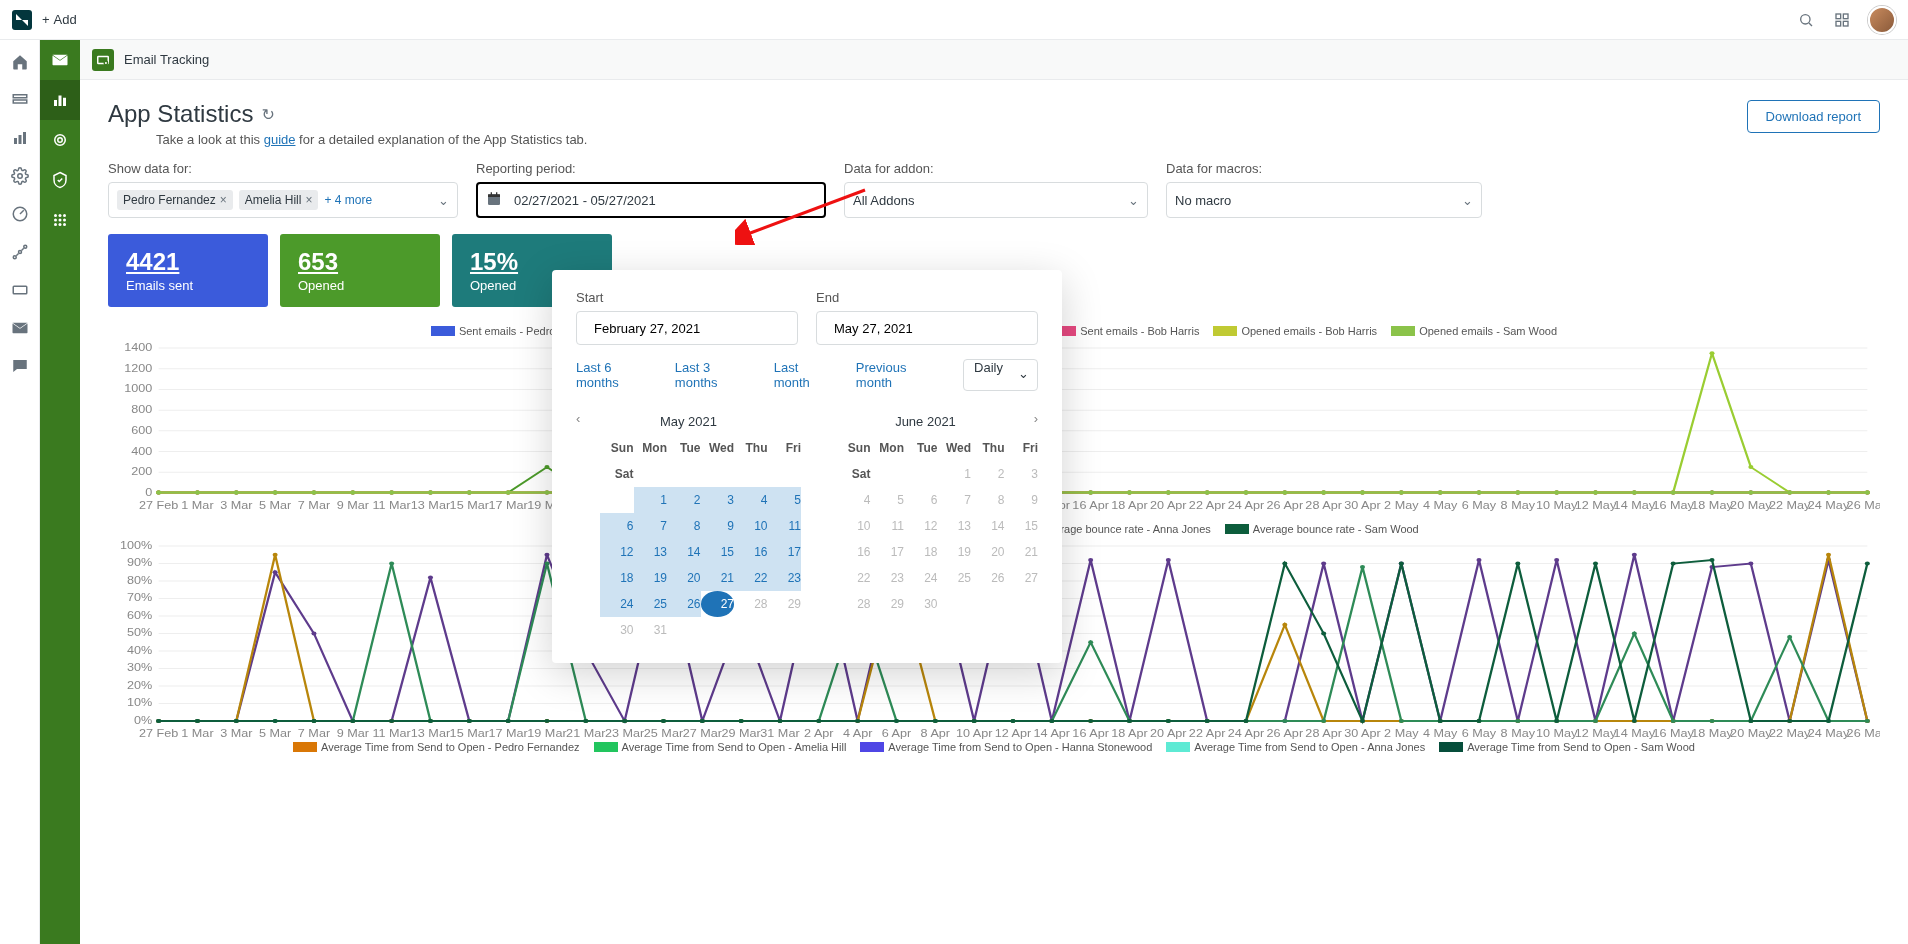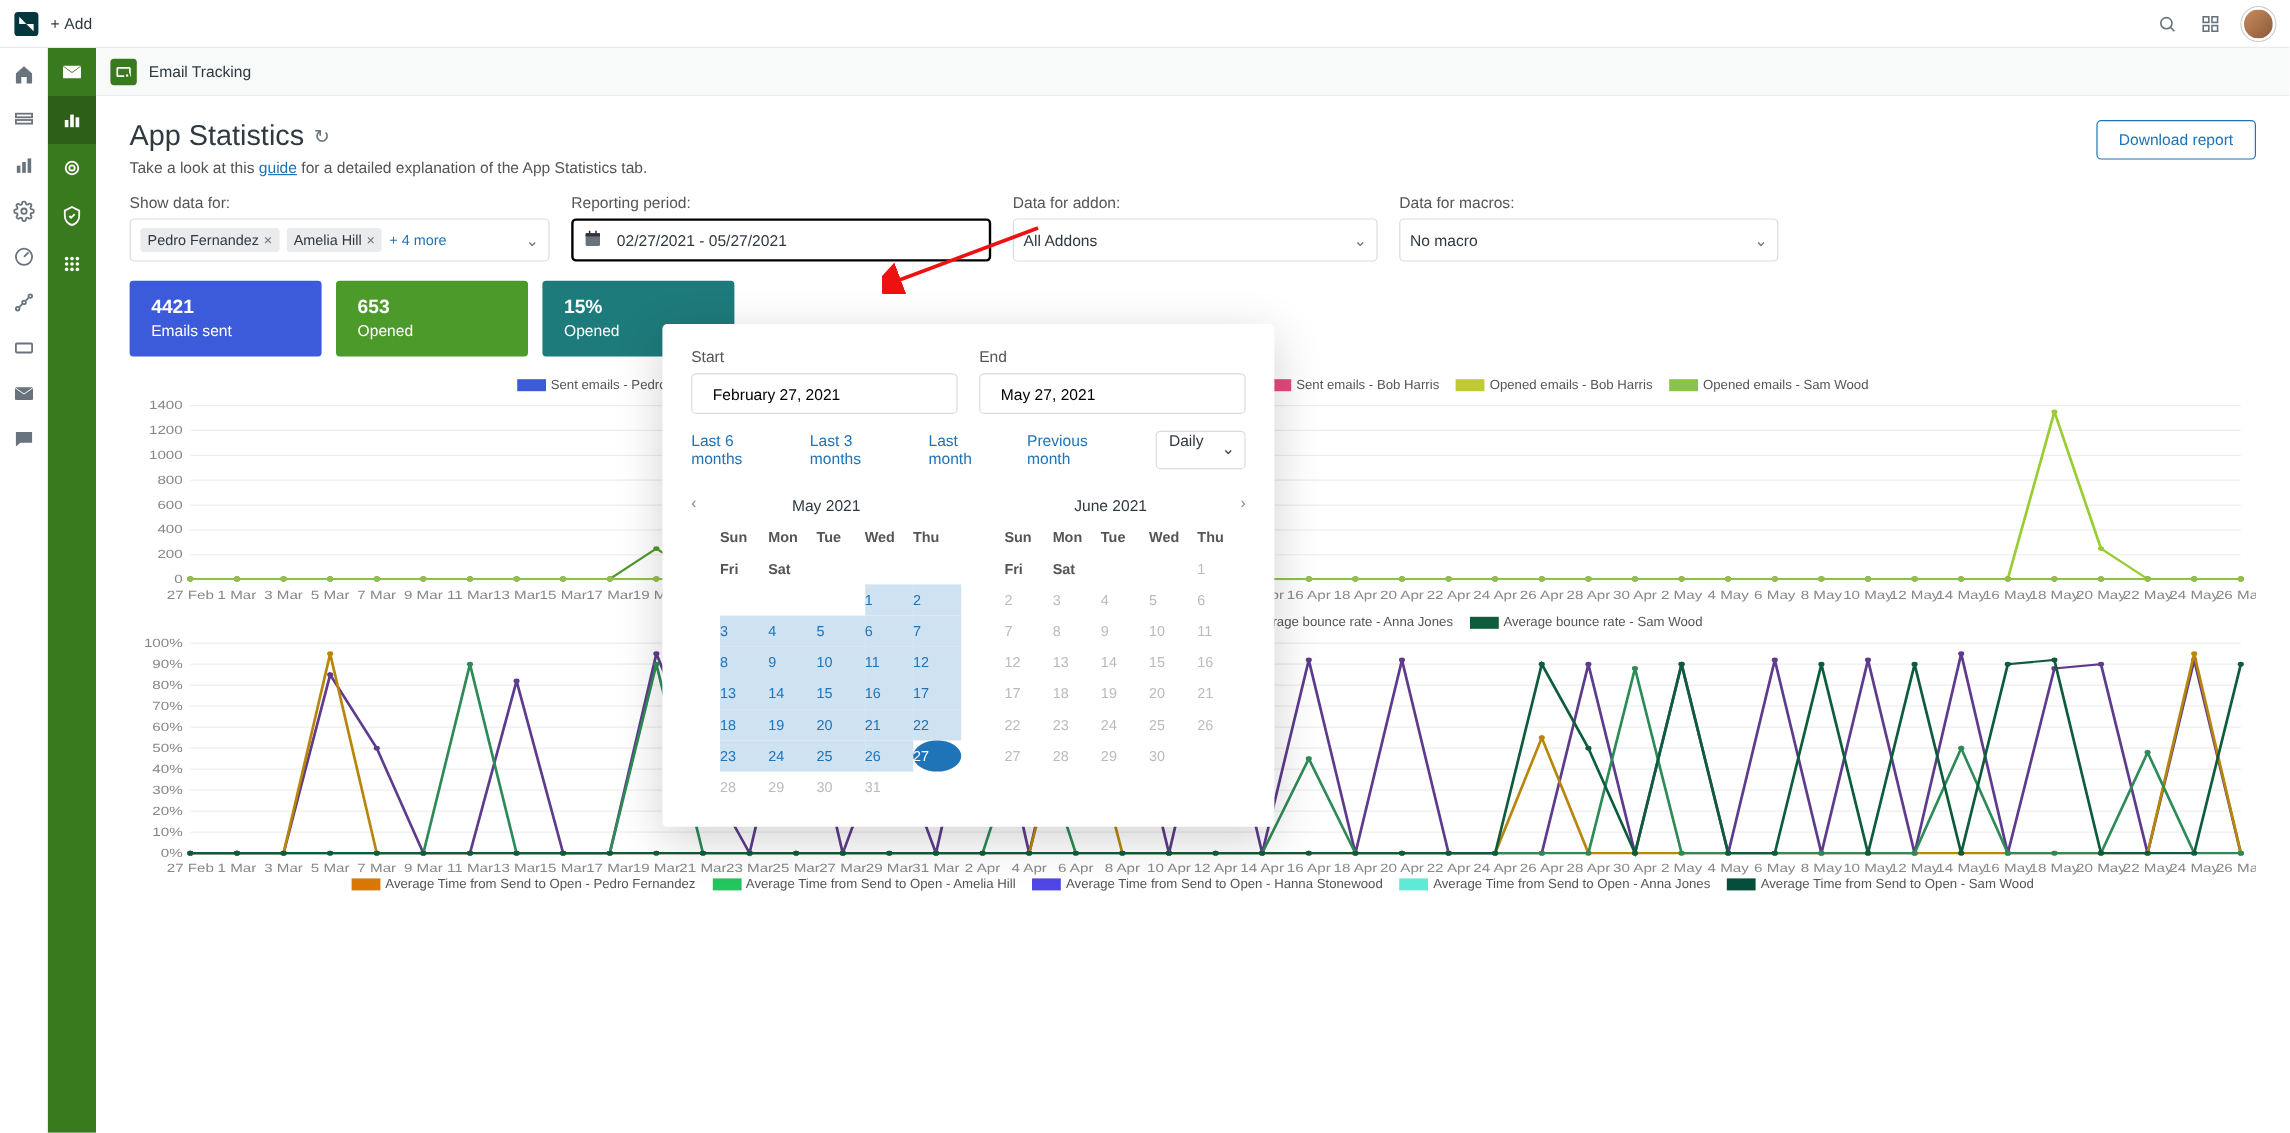--- a/index.html
+++ b/index.html
@@ -28,21 +28,21 @@
 .content-wrap { flex: 1; display: flex; flex-direction: column; overflow: hidden; }
 .sec-header { height: 40px; background: #f8f9f9; border-bottom: 1px solid #e9ebed; display: flex; align-items: center; padding: 0 12px; gap: 10px; }
 .sec-header .app-icon { width: 22px; height: 22px; background: #3a7a1f; border-radius: 3px; display: flex; align-items: center; justify-content: center; }
 .sec-header .app-icon svg { width: 14px; height: 14px; color: #fff; }
 
 
 .page { flex: 1; padding: 20px 28px; overflow: auto; position: relative; }
 .page-header { display: flex; justify-content: space-between; align-items: flex-start; margin-bottom: 14px; }
 .page-title { font-size: 24px; font-weight: 400; display: flex; align-items: center; gap: 8px; }
 .refresh-icon { font-size: 16px; color: #68737d; cursor: pointer; }
-.page-sub { font-size: 13px; color: #555; margin-top: 4px; }
+.page-sub { font-size: 13px; color: #555; margin-top: 4px; margin-left: 48px; }
 .page-sub a { color: #1f73b7; text-decoration: underline; }
 .download-btn { border: 1px solid #1f73b7; color: #1f73b7; background: #fff; padding: 8px 18px; border-radius: 4px; cursor: pointer; font-size: 13px; }
 
 
 .filters { display: flex; gap: 18px; margin-bottom: 16px; }
 .filter-group { display: flex; flex-direction: column; gap: 6px; }
 .filter-label { font-size: 13px; color: #555; }
 .filter-input { border: 1px solid #d8dcde; border-radius: 4px; height: 36px; display: flex; align-items: center; padding: 0 8px; gap: 6px; background: #fff; position: relative; }
 .filter-input.wide1 { width: 350px; }
 .filter-input.wide2 { width: 350px; border: 2px solid #000; }
@@ -53,21 +53,21 @@
 .more-link { color: #1f73b7; font-size: 12px; cursor: pointer; }
 .chevron-down { margin-left: auto; color: #68737d; }
 .cal-icon { color: #68737d; margin-right: 6px; }
 
 
 .cards { display: flex; gap: 12px; margin-bottom: 18px; }
 .card { border-radius: 3px; padding: 14px 18px; color: #fff; min-width: 160px; }
 .card.blue { background: #3b5bdb; width: 160px; }
 .card.green { background: #4c9a2a; width: 160px; }
 .card.teal { background: #1e7b7b; width: 100px; }
-.card-val { font-size: 16px; font-weight: 600; }
+.card-val { font-size: 24px; font-weight: 600; text-decoration: underline; }
 .card-label { font-size: 13px; margin-top: 2px; }
 
 
 .chart-container { position: relative; height: 170px; margin-bottom: 10px; }
 .chart-legend { display: flex; flex-wrap: wrap; justify-content: center; gap: 14px; font-size: 11px; color: #555; margin-bottom: 6px; }
 .legend-item { display: flex; align-items: center; gap: 4px; }
 .legend-swatch { width: 24px; height: 10px; }
 svg.chart { width: 100%; height: 100%; display: block; }
 .axis-label { font-size: 10px; fill: #888; }
 
@@ -81,21 +81,21 @@
 .date-popup-input { border: 1px solid #d8dcde; border-radius: 4px; height: 34px; padding: 0 17px; width: 100%; font-size: 13px; }
 .preset-row { display: flex; align-items: center; gap: 20px; margin-bottom: 16px; }
 .preset-link { color: #1f73b7; font-size: 13px; cursor: pointer; }
 .gran-select { margin-left: auto; border: 1px solid #d8dcde; border-radius: 4px; height: 32px; padding: 0 34px 0 10px; font-size: 13px; position: relative; background: #fff; }
 .calendars { display: flex; gap: 12px; }
 .calendar { flex: 1; }
 .cal-header { display: flex; align-items: center; justify-content: center; position: relative; height: 28px; font-size: 13px; font-weight: 500; }
 .cal-nav { position: absolute; top: 4px; cursor: pointer; color: #888; }
 .cal-nav.left { left: 0; }
 .cal-nav.right { right: 0; }
-.cal-grid { display: grid; grid-template-columns: repeat(5, 1fr); text-align: left; font-size: 12px; margin-left: 24px; }
+.cal-grid { display: grid; grid-template-columns: repeat(6, 1fr); text-align: right; font-size: 12px; margin-left: 24px; }
 .cal-dow { color: #555; font-weight: 600; padding: 6px 0; }
 .cal-day { padding: 6px 0; cursor: pointer; color: #888; }
 .cal-day.in-range { background: #cee2f2; color: #1f73b7; }
 .cal-day.selected { background: #1f73b7; color: #fff; border-radius: 50%; }
 .cal-day.future { color: #bbb; }
 
 
 .red-arrow { position: absolute; left: 655px; top: 105px; pointer-events: none; z-index: 200; }
 
 </style>

